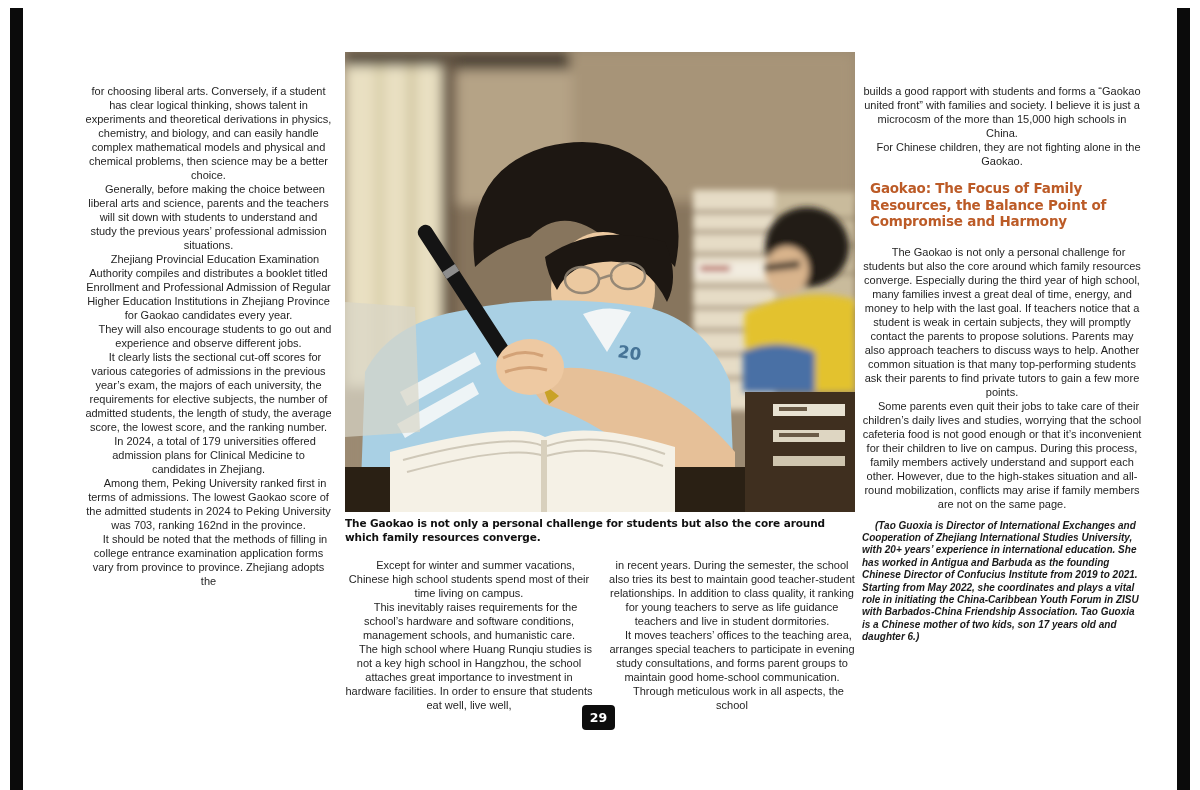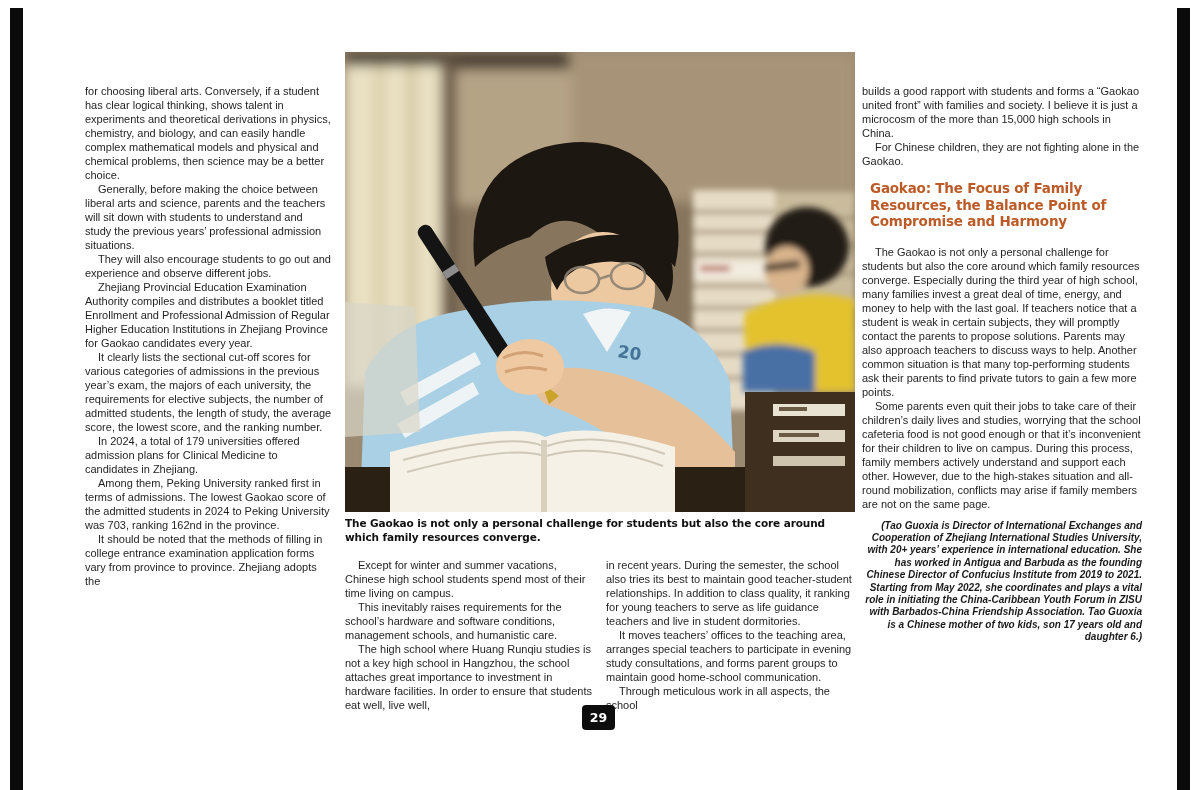--- a/index.html
+++ b/index.html
@@ -11,63 +11,63 @@
   .sidebar-strip{position:absolute;top:8px;width:13px;height:782px;background:#0b0b0b;}
   .strip-left{left:10px;}
   .strip-right{left:1177px;}
 
   .col{position:absolute;font-size:11px;line-height:14px;text-align:left;}
   .col-left{left:85px;top:84px;width:247px;}
   .col-mid-a{left:345px;top:558px;width:248px;}
   .col-mid-b{left:606px;top:558px;width:252px;}
   .col-right{left:862px;top:84px;width:280px;}
 
-  .para{margin:0;}
+  .para{margin:0;text-align:center;}
   .para.ind{text-indent:13px;}
 
   .photo-wrap{position:absolute;left:345px;top:52px;width:510px;height:460px;overflow:hidden;background:#9b8a72;}
   .photo-wrap svg{display:block;width:100%;height:100%;}
 
   .caption{
     position:absolute;left:345px;top:517px;width:512px;
     font-family:"DejaVu Sans",sans-serif;font-weight:bold;
     font-size:10.5px;line-height:13.5px;letter-spacing:-0.1px;color:#101010;margin:0;
   }
 
   .section-heading{
     font-family:"DejaVu Sans",sans-serif;font-weight:bold;
     font-size:13.5px;line-height:16.5px;letter-spacing:-0.2px;
     color:var(--accent);margin:12px 0 15px 8px;
   }
 
   .bio{
     margin:9px 0 0 0;font-weight:bold;font-style:italic;
-    font-size:10px;line-height:12.4px;text-indent:13px;color:#1a1a1a;text-align:right;
+    font-size:10px;line-height:12.4px;text-indent:13px;color:#1a1a1a;
   }
 
   .page-badge{
     position:absolute;left:582px;top:705px;min-width:33px;height:25px;
     background:#0d0d0d;border-radius:4px;color:#ffffff;
     display:flex;align-items:center;justify-content:center;
     font-family:"DejaVu Sans",sans-serif;font-weight:bold;font-size:12.5px;
   }
 </style>
 </head>
 <body>
 
 <div class="page" style="--accent: #bc5b27;">
 
   <div class="sidebar-strip strip-left"></div>
   <div class="sidebar-strip strip-right"></div>
 
   <div class="col col-left">
       <p class="para">for choosing liberal arts. Conversely, if a student has clear logical thinking, shows talent in experiments and theoretical derivations in physics, chemistry, and biology, and can easily handle complex mathematical models and physical and chemical problems, then science may be a better choice.</p>
       <p class="para ind">Generally, before making the choice between liberal arts and science, parents and the teachers will sit down with students to understand and study the previous years’ professional admission situations.</p>
+      <p class="para ind">Zhejiang Provincial Education Examination Authority compiles and distributes a booklet titled Enrollment and Professional Admission of Regular Higher Education Institutions in Zhejiang Province for Gaokao candidates every year.</p>
       <p class="para ind">They will also encourage students to go out and experience and observe different jobs.</p>
-      <p class="para ind">Zhejiang Provincial Education Examination Authority compiles and distributes a booklet titled Enrollment and Professional Admission of Regular Higher Education Institutions in Zhejiang Province for Gaokao candidates every year.</p>
       <p class="para ind">It clearly lists the sectional cut-off scores for various categories of admissions in the previous year’s exam, the majors of each university, the requirements for elective subjects, the number of admitted students, the length of study, the average score, the lowest score, and the ranking number.</p>
       <p class="para ind">In 2024, a total of 179 universities offered admission plans for Clinical Medicine to candidates in Zhejiang.</p>
       <p class="para ind">Among them, Peking University ranked first in terms of admissions. The lowest Gaokao score of the admitted students in 2024 to Peking University was 703, ranking 162nd in the province.</p>
       <p class="para ind">It should be noted that the methods of filling in college entrance examination application forms vary from province to province. Zhejiang adopts the</p>
     </div>
 
   <div class="photo-wrap">
     <svg viewBox="0 0 510 460" preserveAspectRatio="none">
       <defs>
         <filter id="blur6" x="-20%" y="-20%" width="140%" height="140%">

